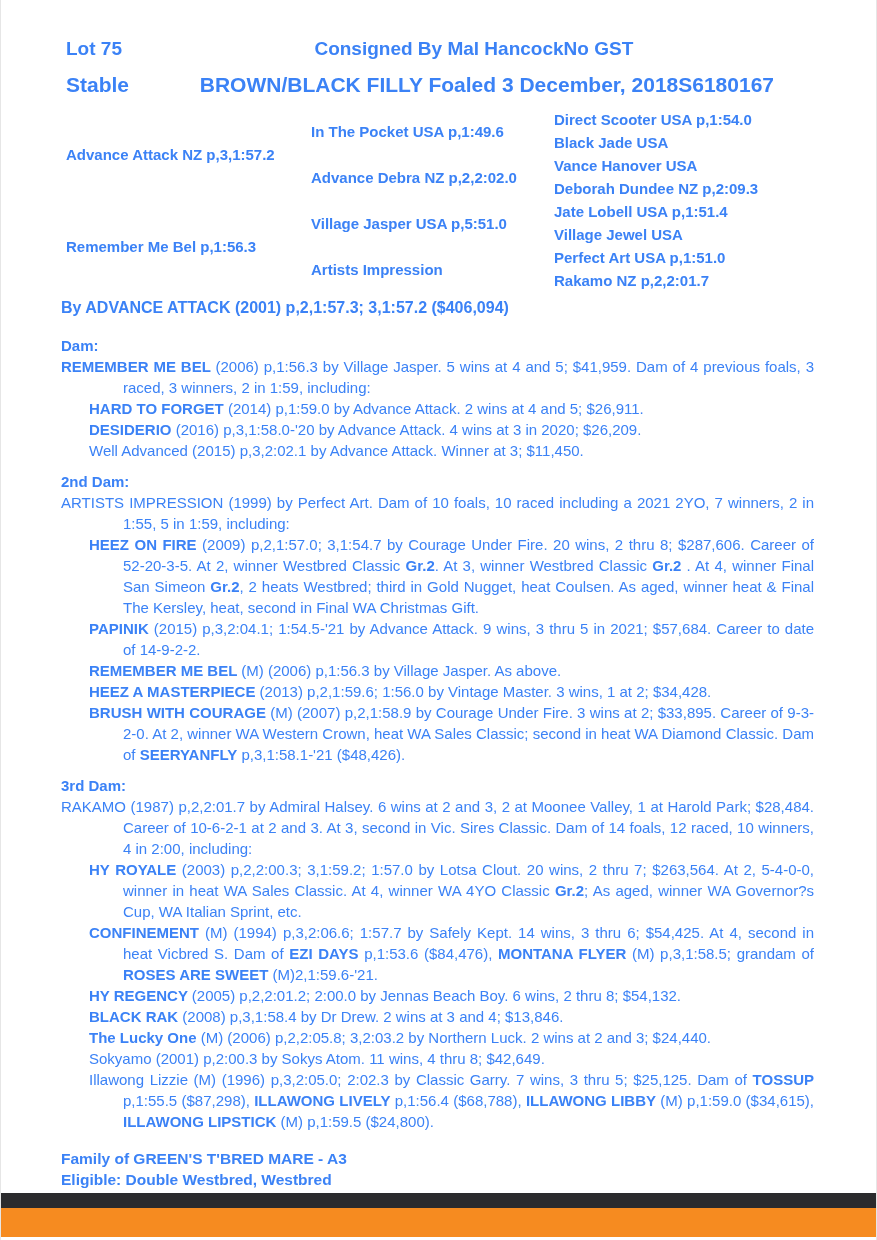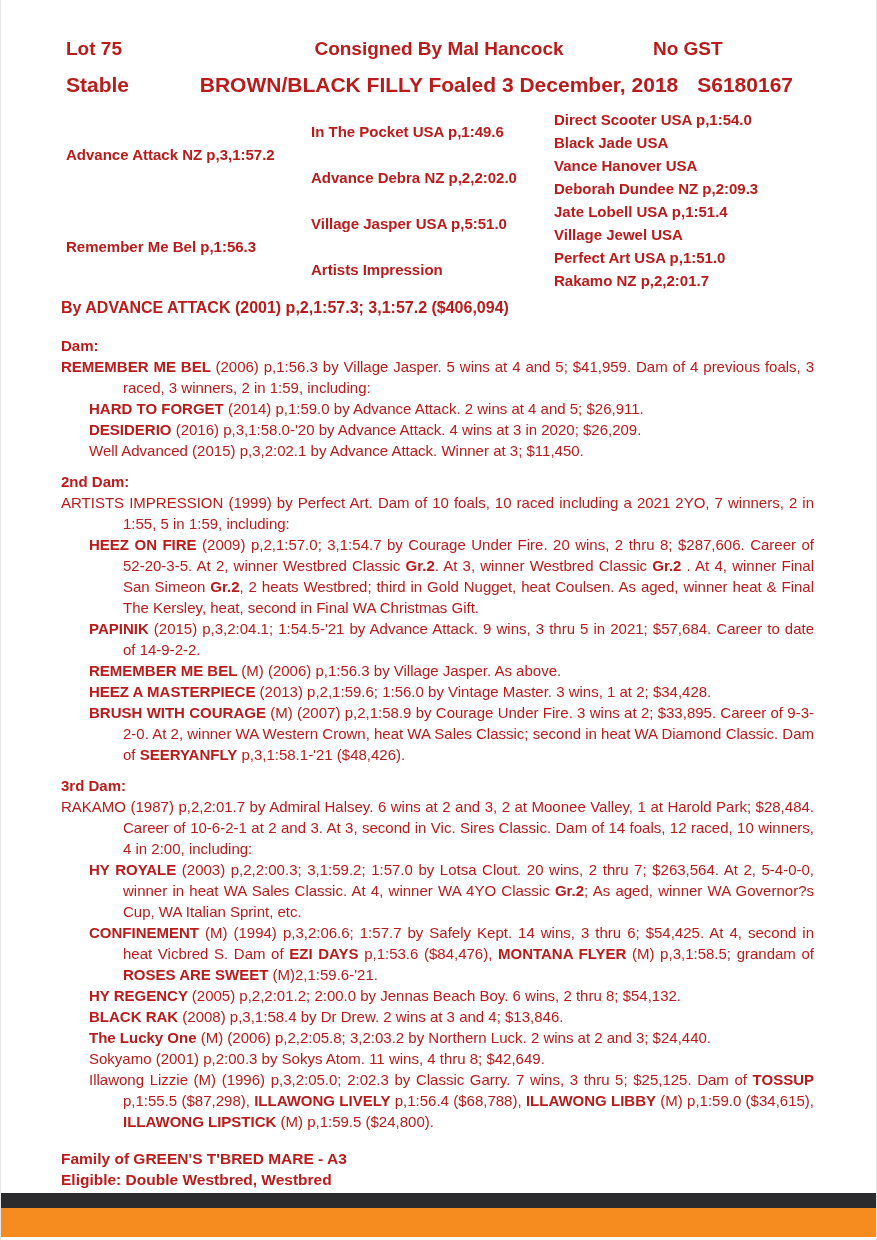--- a/index.html
+++ b/index.html
@@ -7,30 +7,30 @@
     position: relative;
     width: 877px;
     height: 1240px;
     margin: 0 auto;
     background: #ffffff;
     box-sizing: border-box;
     border-left: 1px solid #e6e6e6;
     border-right: 1px solid #e6e6e6;
     overflow: hidden;
     font-family: "Liberation Sans", sans-serif;
-    color: #b91c1c;
+    color: #3b82f6;
   }
   
   .header { padding: 38px 64px 0 65px; }
   .h-row { display: grid; grid-template-columns: 1fr auto 1fr; align-items: baseline; }
   .h-row1 { font-weight: bold; font-size: 19px; }
   .h-row2 { font-weight: bold; font-size: 21px; margin-top: 13px; }
   .h-left  { text-align: left; }
   .h-center{ text-align: center; }
-  .h-right { text-align: center; }
+  .h-right { text-align: left; }
   
   .pedigree {
     margin: 11px 56px 0 65px;
     display: grid;
     grid-template-columns: 245px 243px 1fr;
     grid-auto-rows: 23px;
     font-weight: bold;
     font-size: 15px;
   }
   .ped-cell { display: flex; align-items: center; white-space: nowrap; }

